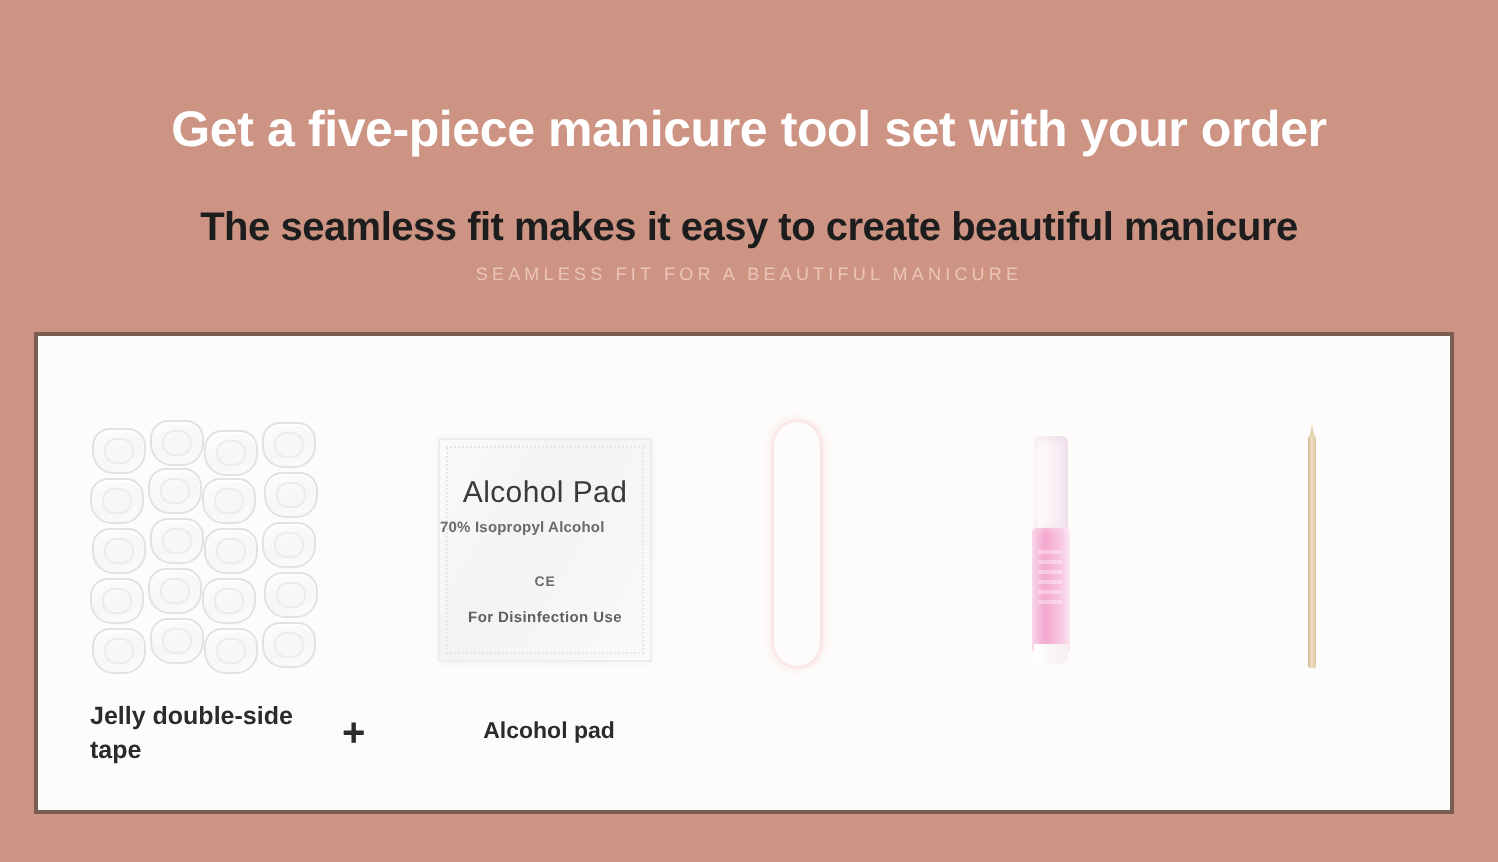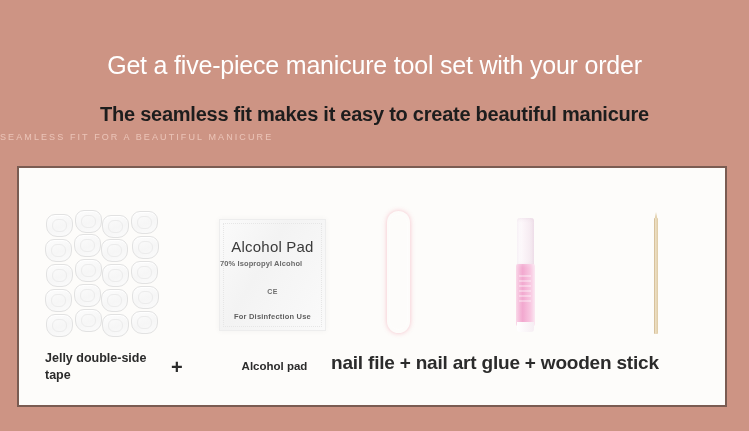--- a/index.html
+++ b/index.html
@@ -9,36 +9,37 @@
     font-family:"Liberation Sans", sans-serif;
     overflow:hidden;position:relative;
   }
   .banner{position:absolute;inset:0;background:#cd9484;}
 
   .headline{
     position:absolute;left:0;right:0;top:51px;
     text-align:center;
     color:#ffffff;
     font-size:25px;
-    font-weight:normal;
+    font-weight:bold;
     letter-spacing:-0.2px;
     font-family:"Liberation Sans", sans-serif;
     white-space:nowrap;
   }
   .subhead{
     position:absolute;left:0;right:0;top:103px;
     text-align:center;
     color:#1d1d1d;
     font-size:20px;
     font-weight:bold;
     letter-spacing:-0.25px;
     white-space:nowrap;
   }
   .microline{
     position:absolute;left:0;right:0;top:132px;
+    text-align:center;
     color:#f0cdc1;
     font-size:9px;
     font-weight:normal;
     letter-spacing:2.1px;
     white-space:nowrap;
     opacity:.85;
   }
 
   .panel{
     position:absolute;left:17px;top:166px;width:710px;height:241px;
@@ -85,21 +86,21 @@
   }
   .pad-sub{
     position:absolute;left:0;right:0;top:39px;
     font-size:7.5px;color:#6a6a6a;font-weight:bold;letter-spacing:.1px;
   }
   .pad-ce{
     position:absolute;left:0;right:0;top:68px;text-align:center;
     font-size:7px;color:#6d6d6d;font-weight:bold;letter-spacing:.4px;
   }
   .pad-use{
-    position:absolute;left:0;right:0;top:92px;text-align:center;
+    position:absolute;left:0;right:0;top:84px;text-align:center;
     font-size:7.5px;color:#5f5f5f;font-weight:bold;letter-spacing:.2px;
   }
 
   
   .file{
     position:absolute;left:368px;top:25px;width:23px;height:122px;
     border-radius:12px;
     background:
       repeating-linear-gradient(115deg, rgba(255,255,255,.22) 0 1px, rgba(0,0,0,0) 1px 3px),
       repeating-linear-gradient(65deg, rgba(255,255,255,.15) 0 1px, rgba(0,0,0,0) 1px 3px),
@@ -238,17 +239,16 @@
         <div class="stick-tip"></div>
         <div class="stick-body"></div>
       </div>
 
     </div>
 
     <div class="captions">
       <div class="cap cap-tape">Jelly double-side tape</div>
       <div class="cap cap-plus1">+</div>
       <div class="cap cap-pad">Alcohol pad</div>
-      <div class="cap cap-rest">nail file + nail art glue + wooden stick</div>
     </div>
 
   </div>
 </div>
 
 </body></html>

